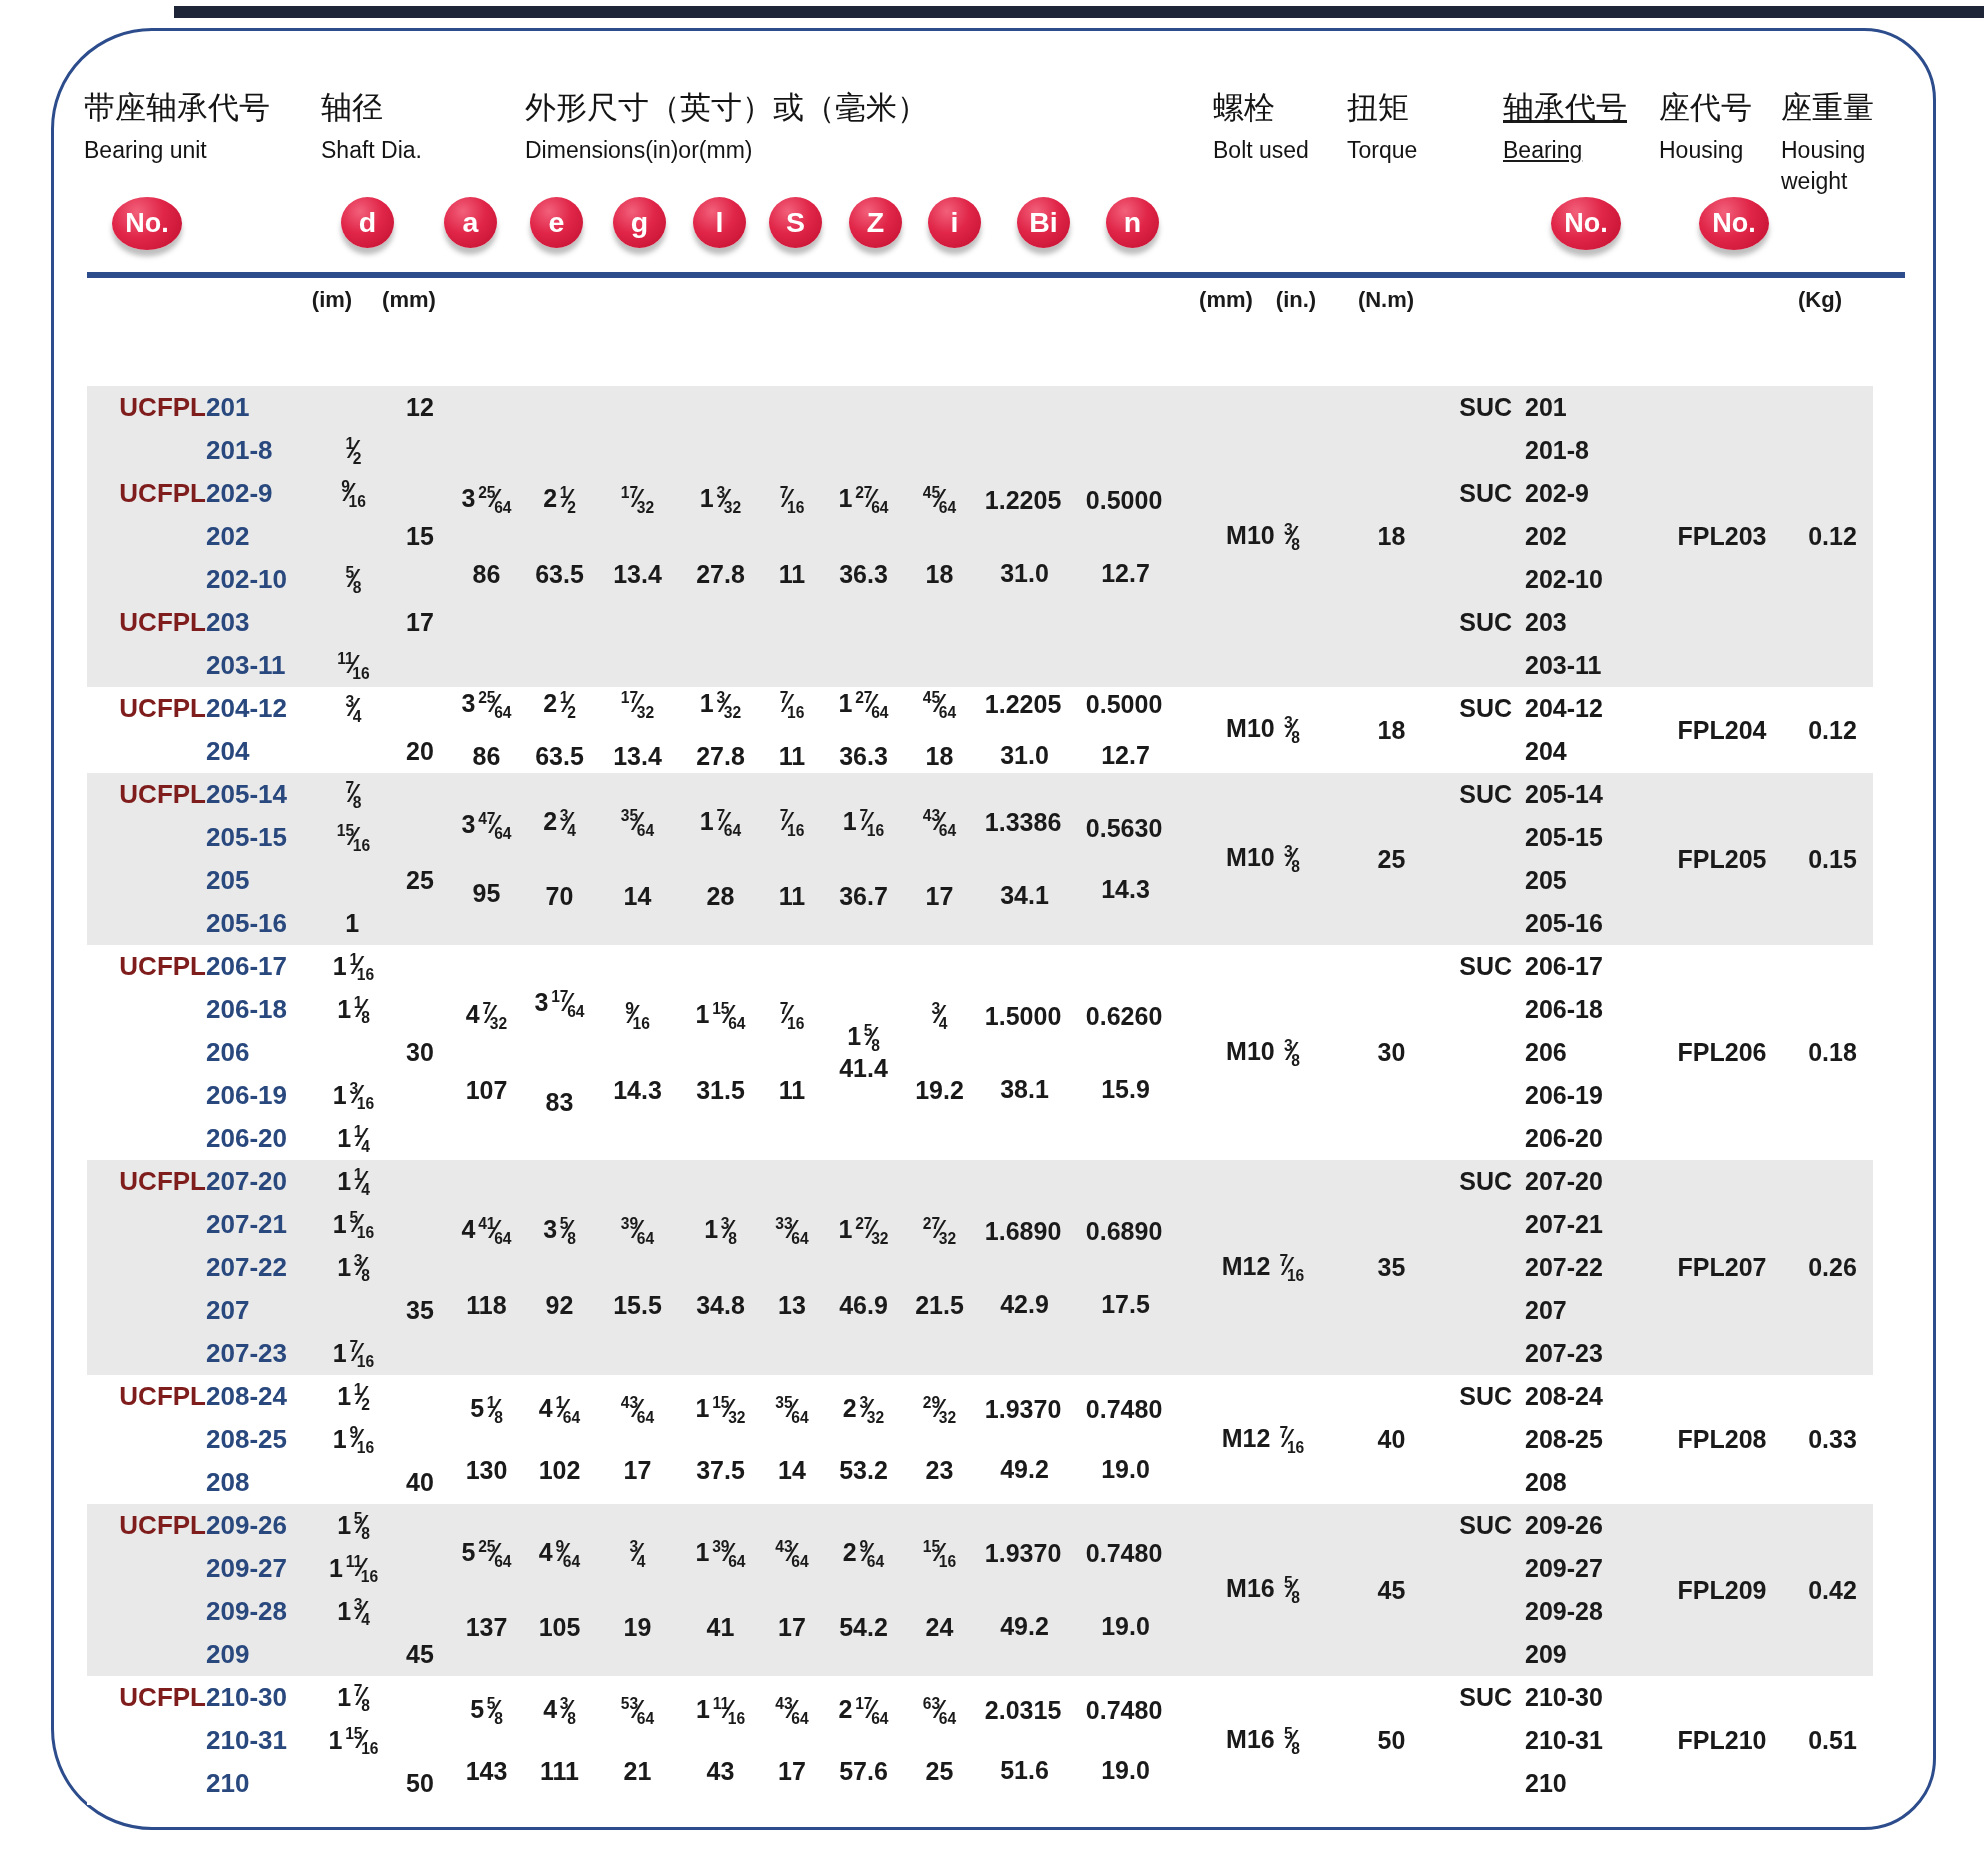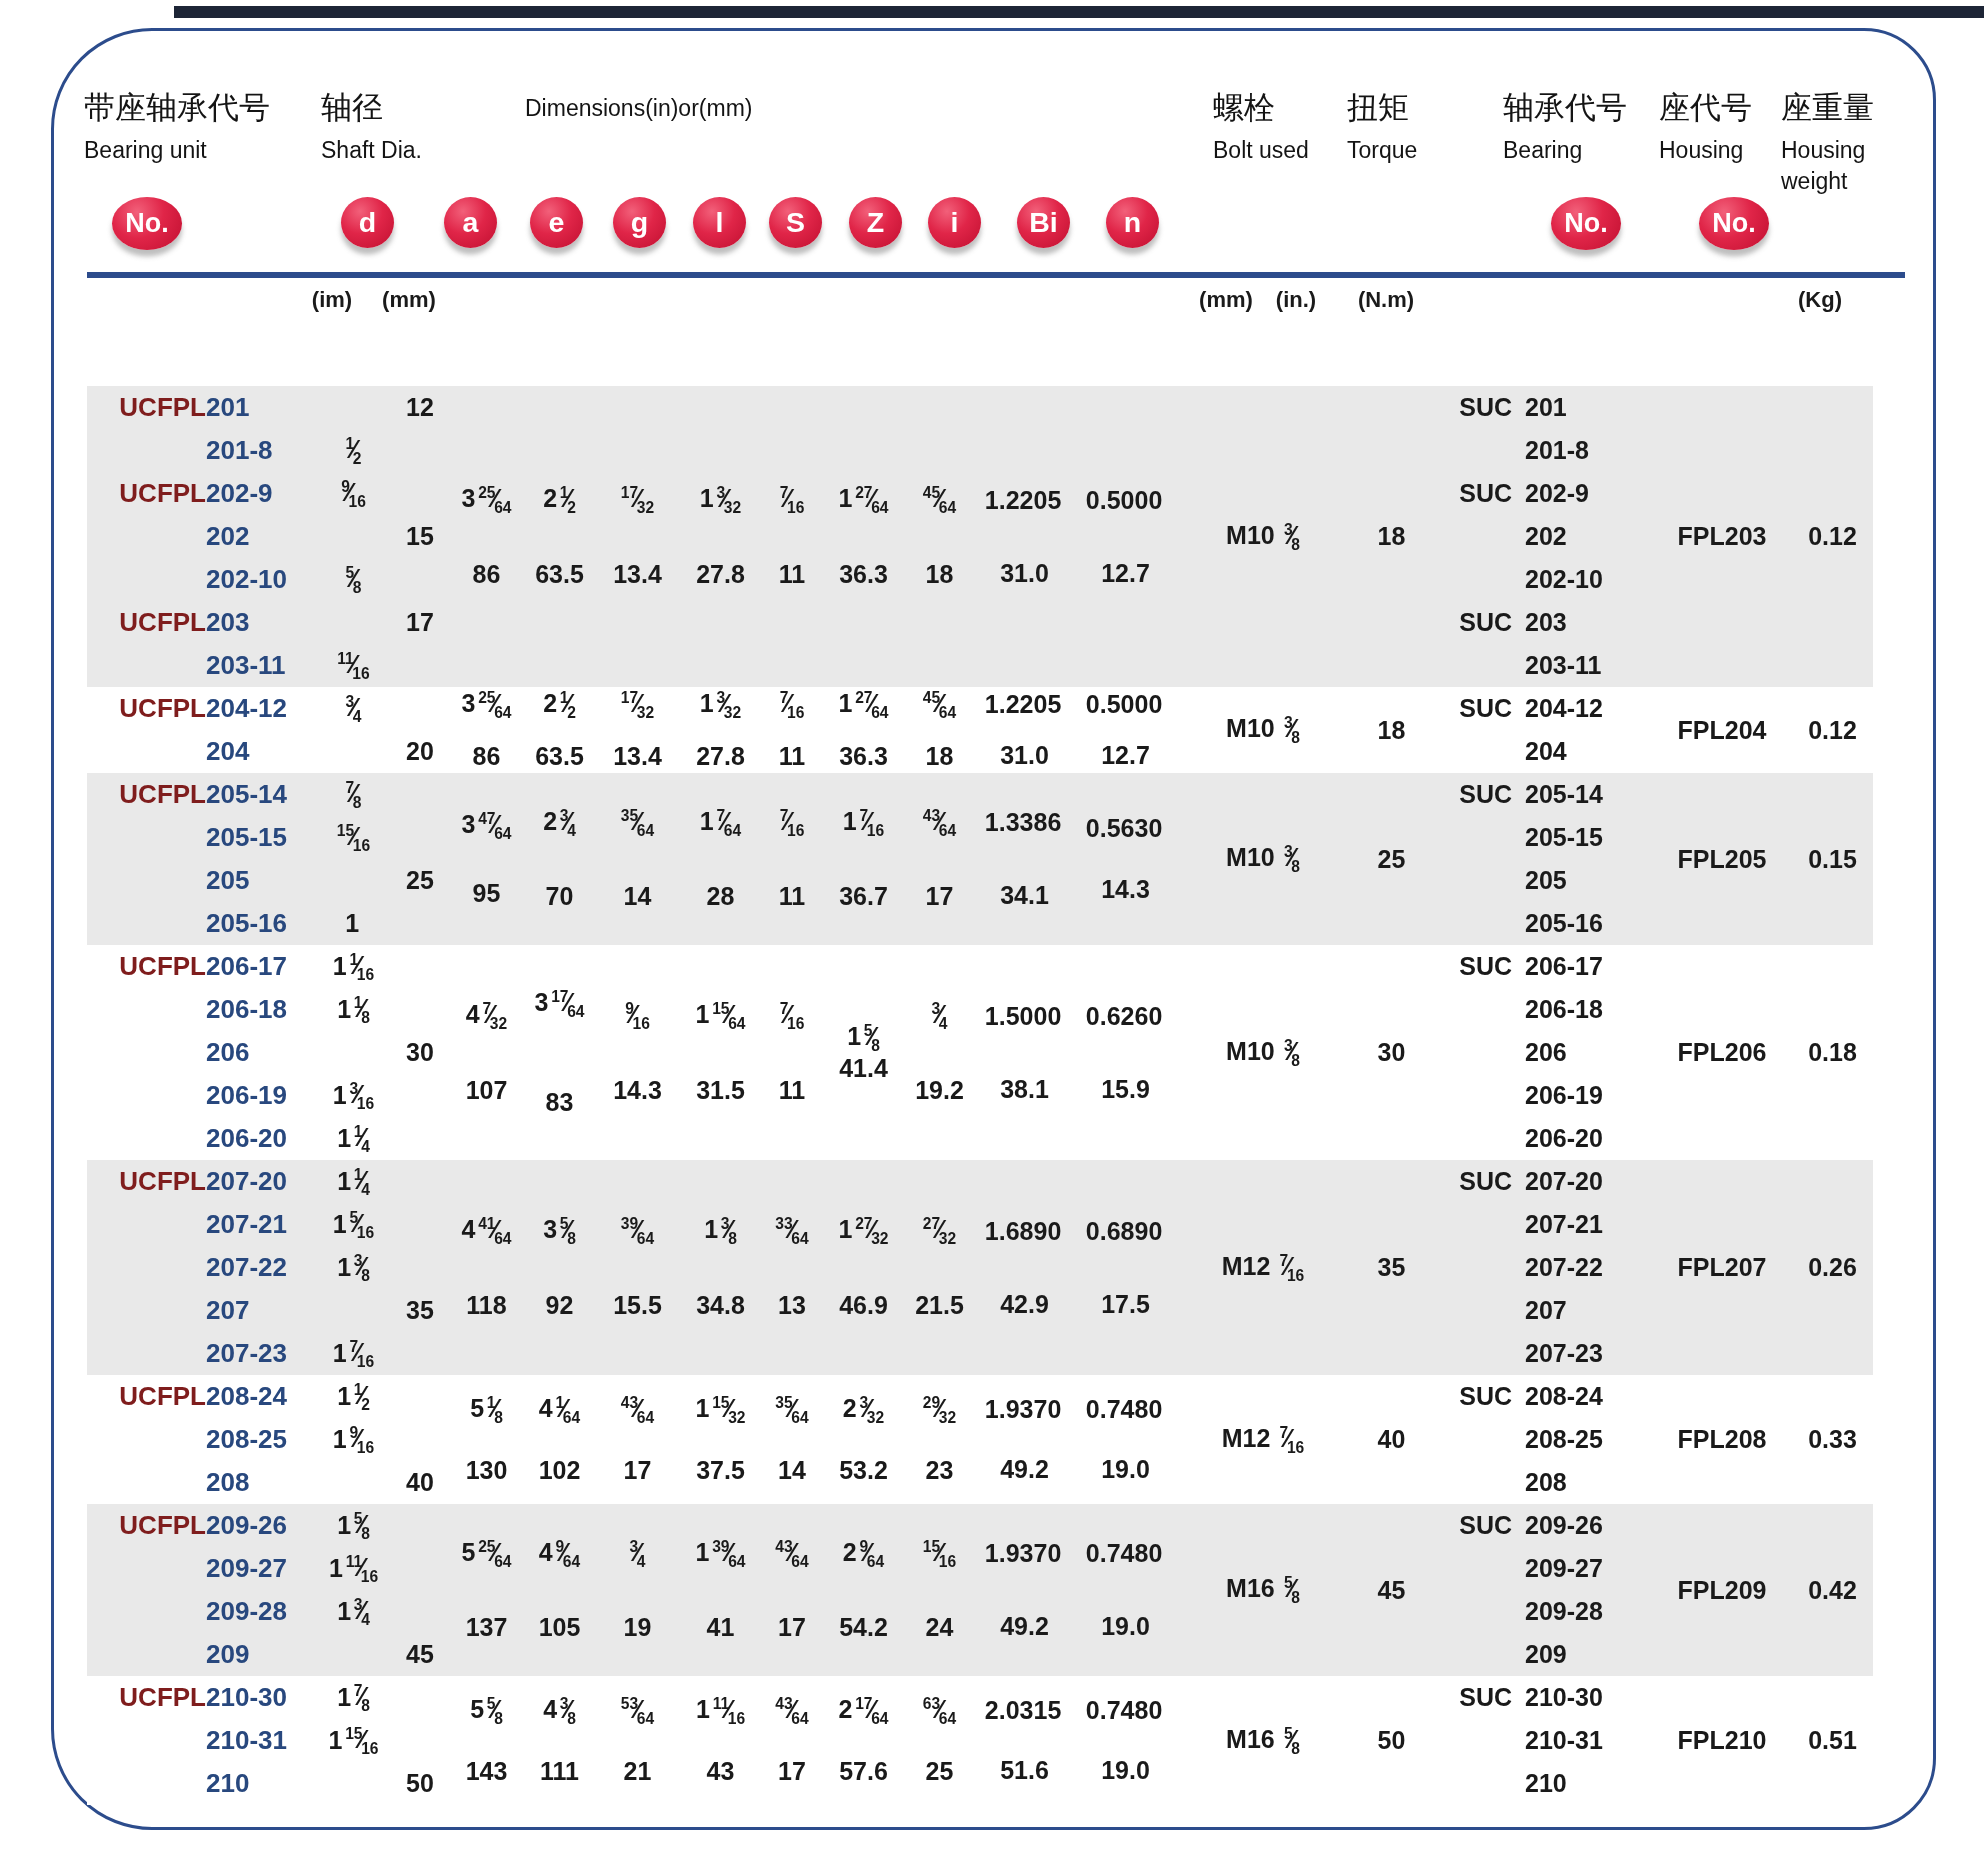--- a/index.html
+++ b/index.html
@@ -10,21 +10,21 @@
   
   .topbar{position:absolute;left:174px;top:5.5px;width:1810px;height:12px;background:#1d2536;}
   
   .frame{position:absolute;left:51px;top:27.5px;width:1879px;height:1796px;
     border:3.7px solid var(--navy,#33548f);border-radius:101px 72px 72px 101px;}
   
   .hdr{position:absolute;top:87px;}
   .hdr .zh{display:block;font-size:31px;color:#141414;white-space:nowrap;}
   .hdr .en{display:block;font-size:23px;color:#141414;margin-top:6px;line-height:31px;white-space:nowrap;}
   .h-bearing-unit{left:84px;} .h-shaft{left:321px;} .h-dims{left:525px;}
-  .h-bolt{left:1213px;} .h-torque{left:1347px;} .h-bearing{left:1503px;}
+  .h-bolt{left:1213px;} .h-torque{left:1347px;} .h-bearing{left:1503px;text-decoration:underline;}
   .h-housing{left:1659px;} .h-weight{left:1781px;}
   
   .badge{position:absolute;top:197px;width:53px;height:51px;border-radius:50%;
     background:radial-gradient(circle at 36% 28%,#f2607a 0%,#e02548 45%,#c00f30 100%);
     color:#fff;display:flex;align-items:center;justify-content:center;
     font-weight:bold;font-size:28.5px;box-shadow:0 6.4px 5.5px rgba(110,110,110,.45);}
   .badge.wide{width:70px;height:53px;font-size:27px;}
   .b-no1{left:112px;} .b-d{left:341px;} .b-a{left:444px;} .b-e{left:530px;}
   .b-g{left:613px;} .b-l{left:693px;} .b-s{left:769px;} .b-z{left:849px;}
   .b-i{left:928px;} .b-bi{left:1017px;} .b-n{left:1106px;}
@@ -66,20 +66,21 @@
 
 <div class="hdr h-bearing-unit">
   <span class="zh">带座轴承代号</span>
   <span class="en">Bearing unit</span>
 </div>
 <div class="hdr h-shaft">
   <span class="zh">轴径</span>
   <span class="en">Shaft Dia.</span>
 </div>
 <div class="hdr h-dims">
+  <span class="zh">外形尺寸（英寸）或（毫米）</span>
   <span class="en">Dimensions(in)or(mm)</span>
 </div>
 <div class="hdr h-bolt">
   <span class="zh">螺栓</span>
   <span class="en">Bolt used</span>
 </div>
 <div class="hdr h-torque">
   <span class="zh">扭矩</span>
   <span class="en">Torque</span>
 </div>

